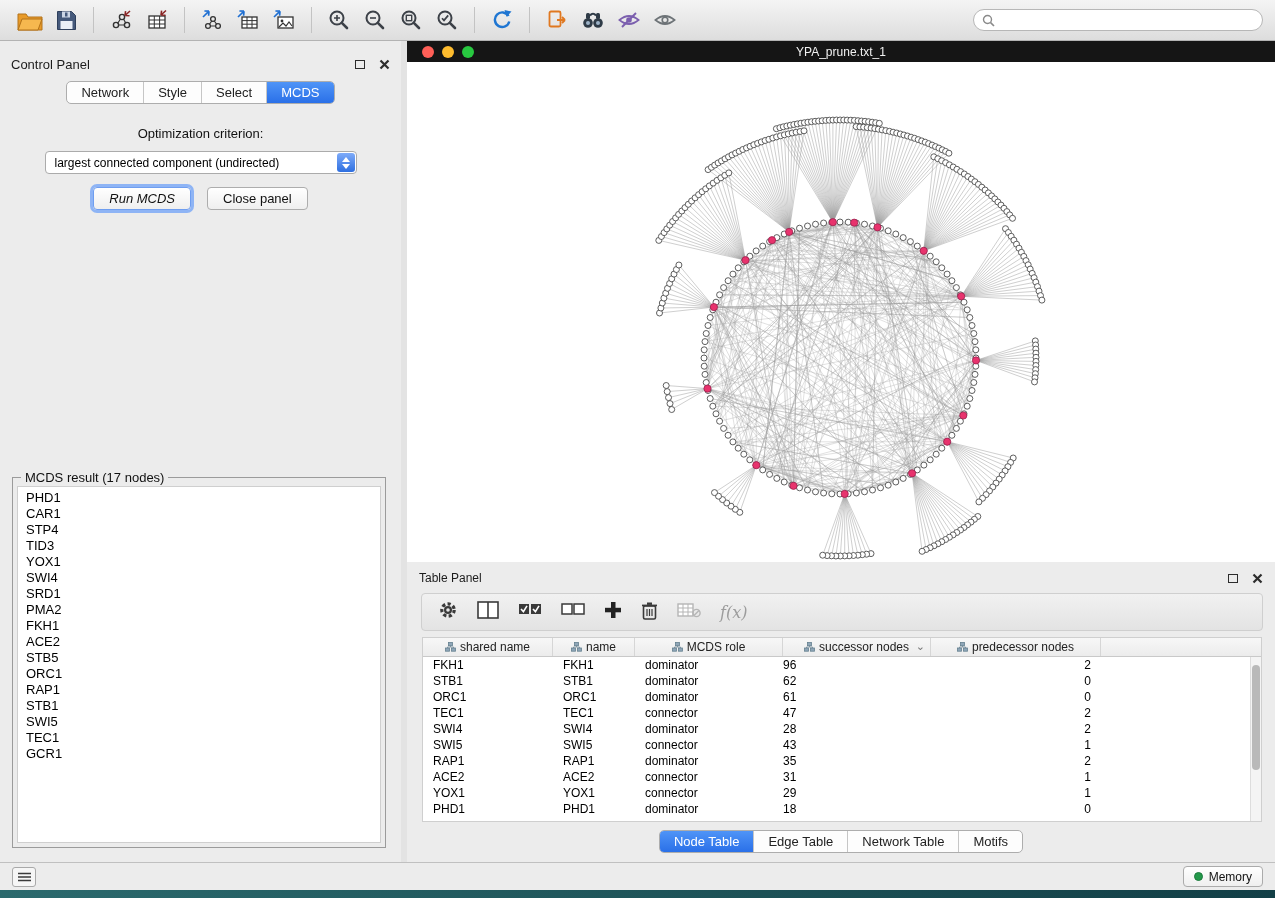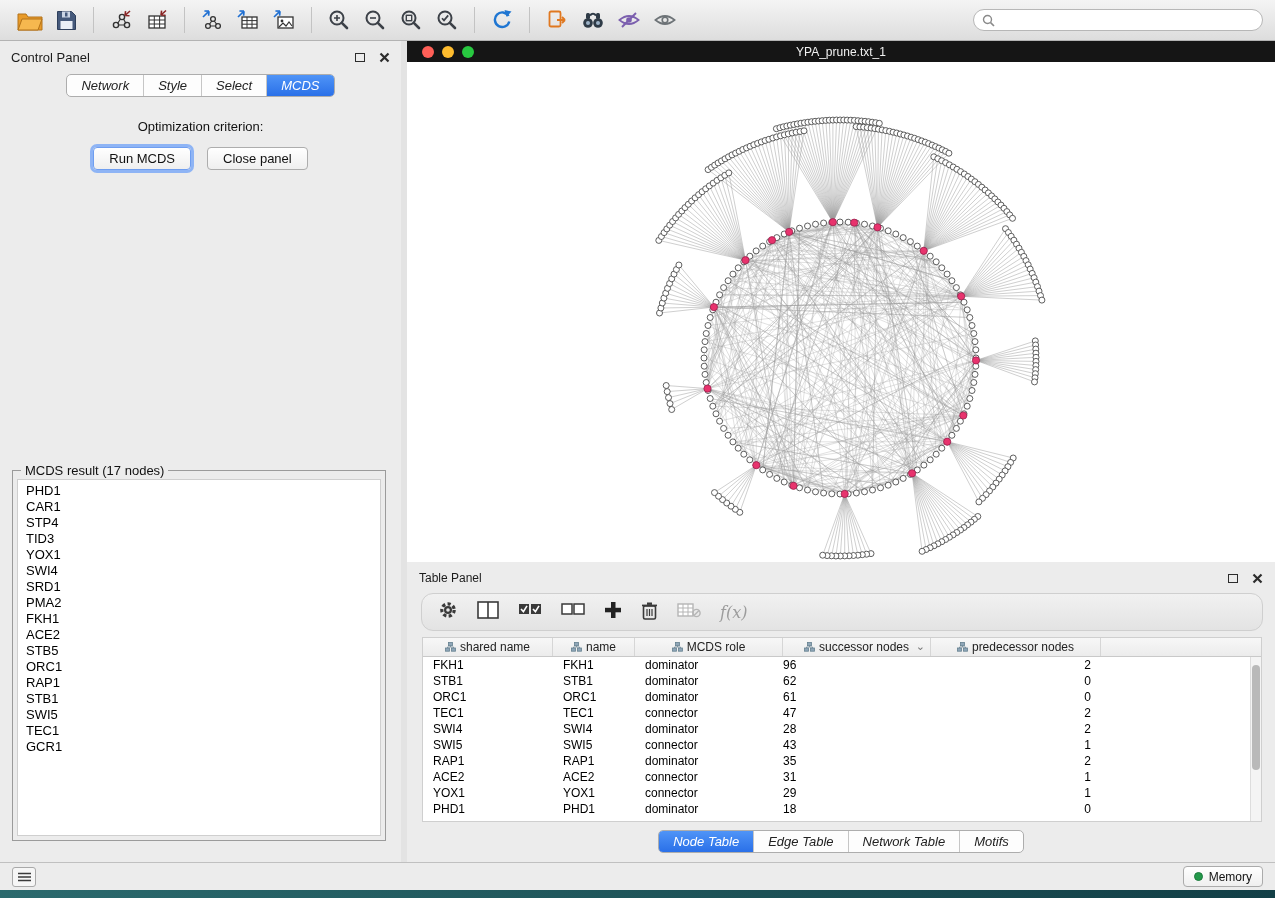--- a/index.html
+++ b/index.html
@@ -15,39 +15,39 @@
   .toolbar { position:absolute; left:0; top:0; right:0; height:41px;
     background:linear-gradient(#f4f4f4,#dddddd); border-bottom:1px solid #b3b3b3;
     display:flex; align-items:center; padding:0 12px; }
   .tb-icon { width:36px; height:30px; display:flex; align-items:center; justify-content:center; border-radius:4px; }
   .tb-sep { width:1px; height:26px; background:#c3c3c3; margin:0 9px; }
   .tb-search { margin-left:auto; width:290px; height:22px; background:#fff; border:1px solid #b7b7b7;
     border-radius:11px; display:flex; align-items:center; padding:0 8px; }
   .tb-search input { border:none; outline:none; flex:1; font-size:12px; background:transparent; margin-left:5px; }
 
   
-  .control-panel { position:absolute; left:0; top:44px; width:401px; height:821px; background:#ececec; }
+  .control-panel { position:absolute; left:0; top:51px; width:401px; height:821px; background:#ececec; }
   .cp-header { height:26px; display:flex; align-items:center; padding:0 11px; }
   .cp-title { font-size:13px; color:#1c1c1c; }
   .win-btns { margin-left:auto; display:flex; gap:14px; align-items:center; }
   .float-box { width:10px; height:9px; border:1.6px solid #2c2c2c; }
   .seg { display:flex; width:fit-content; margin:4px auto 0; border:1px solid #adadad; border-radius:5px; overflow:hidden; background:#fdfdfd; }
-  .seg-item { padding:3px 14px; font-size:13px; color:#222; border-right:1px solid #c6c6c6; cursor:default;font-style:italic; }
+  .seg-item { padding:3px 14px; font-size:13px; color:#222; border-right:1px solid #c6c6c6; cursor:default; }
   .seg-item:last-child { border-right:none; }
   .seg-item.active { background:linear-gradient(#4f94f7,#2a70e8); color:#fff; }
   .opt-label { text-align:center; margin-top:22px; font-size:13px; color:#111; }
   .dropdown { position:relative; margin:10px auto 0; width:312px; height:23px; background:#fff;
     border:1px solid #ababab; border-radius:4px; font-size:12px; display:flex; align-items:center; padding-left:9px; }
   .dd-stepper { position:absolute; right:1px; top:1px; width:18px; height:19px; border-radius:3px;
     background:linear-gradient(#7eabf9,#2e6fe0); display:flex; flex-direction:column; align-items:center; justify-content:center; gap:2px; }
   .btn-row { display:flex; justify-content:center; gap:16px; margin-top:13px; }
   .btn { height:23px; padding:0 15px; font-size:13px; color:#111; background:linear-gradient(#ffffff,#efefef);
     border:1px solid #ad
 ad; border:1px solid #adadad; border-radius:4px; }
-  .btn.focused { box-shadow:0 0 0 3px rgba(92,151,251,.65); border-color:#6f9ef0; }
+  .btn.focused { box-shadow:0 0 0 3px rgba(92,151,251,.65); border-color:#6f9ef0;font-style:italic; }
   .groupbox { position:absolute; left:12px; right:15px; top:426px; bottom:24px; border:1px solid #9b9b9b; background:#ececec; }
   .groupbox-title { position:absolute; top:-8px; left:8px; background:#ececec; padding:0 4px; font-size:13px; color:#111; }
   .mcds-list { position:absolute; left:4px; right:4px; top:8px; bottom:4px; background:#fff; border:1px solid #cfcfcf; overflow:hidden; padding-top:3px; }
   .mcds-item { font-size:13px; height:16px; line-height:16px; padding-left:8px; color:#000; }
 
   
   .v-splitter { position:absolute; left:401px; top:41px; width:6px; height:821px; background:#e3e3e3; }
 
   
   .network-window { position:absolute; left:407px; top:41px; width:868px; height:521px; }
@@ -55,21 +55,21 @@
   .traffic { width:12px; height:12px; border-radius:50%; margin-right:8px; }
   .t-red { background:#ff5f57; } .t-yellow { background:#febc2e; } .t-green { background:#28c840; }
   .net-title { position:absolute; left:0; right:0; text-align:center; color:#f2f2f2; font-size:12px; }
   .net-canvas { position:absolute; left:0; top:21px; width:868px; height:500px; background:#ffffff; }
 
   
   .table-panel { position:absolute; left:407px; top:565px; width:868px; height:297px; background:#ececec; }
   .tp-header { height:26px; display:flex; align-items:center; padding:0 12px; }
   .tp-title { font-size:12px; color:#1c1c1c; }
   .tp-toolbar { position:absolute; left:14px; right:12px; top:28px; height:38px;
-    background:linear-gradient(#f1f1f1,#e3e3e3); border:1px solid #cfcfcf; border-radius:12px;
+    background:linear-gradient(#f1f1f1,#e3e3e3); border:1px solid #cfcfcf; border-radius:4px;
     display:flex; align-items:center; gap:19px; padding:0 16px; }
   .fx-label { font-family:"DejaVu Serif", "Liberation Serif", serif; font-style:italic; font-size:16px; color:#9c9c9c; }
   .tbl-wrap { position:absolute; left:15px; right:13px; top:72px; bottom:40px; background:#fff; border:1px solid #cfcfcf; }
   .thead { display:flex; height:19px; background:linear-gradient(#f7f7f7,#ececec); border-bottom:1px solid #c9c9c9; }
   .th { display:flex; align-items:center; justify-content:center; gap:4px; font-size:12px; color:#222;
     border-right:1px solid #d6d6d6; position:relative; }
   .c0{width:130px}.c1{width:82px}.c2{width:148px}.c3{width:148px}.c4{width:170px}.cf{flex:1;border-right:none}
   .sort-arrow { position:absolute; right:5px; top:2px; font-size:11px; color:#777; }
   .trow { display:flex; height:16px; }
   .td { font-size:12px; line-height:16px; color:#000; overflow:hidden; white-space:nowrap; }
@@ -239,20 +239,31 @@
 
     <div class="seg">
       <span class="seg-item">Network</span>
       <span class="seg-item">Style</span>
       <span class="seg-item">Select</span>
       <span class="seg-item active">MCDS</span>
     </div>
 
     <div class="opt-label">Optimization criterion:</div>
 
+    <div class="dropdown">
+      <span>largest connected component (undirected)</span>
+      <span class="dd-stepper">
+        <svg width="8" height="5">
+            <polygon points="4,0 8,5 0,5" fill="#fff"></polygon>
+          </svg>
+        <svg width="8" height="5">
+            <polygon points="0,0 8,0 4,5" fill="#fff"></polygon>
+          </svg>
+      </span>
+    </div>
 
     <div class="btn-row">
       <button class="btn focused">Run MCDS</button>
       <button class="btn">Close panel</button>
     </div>
 
     <div class="groupbox">
       <span class="groupbox-title">MCDS result (17 nodes)</span>
       <div class="mcds-list" id="mcds-list">
           <div class="mcds-item">PHD1</div>

